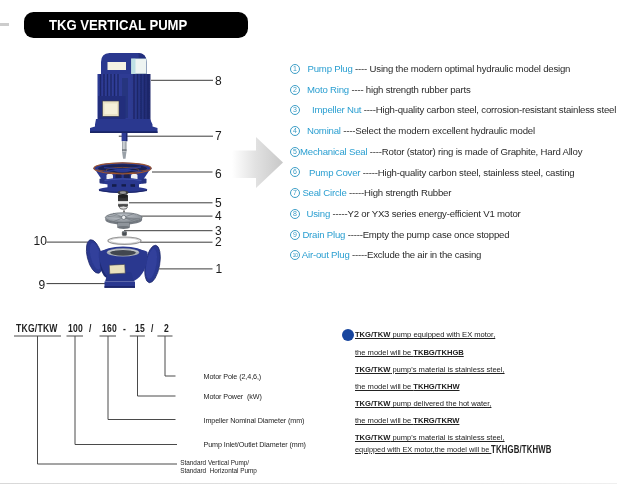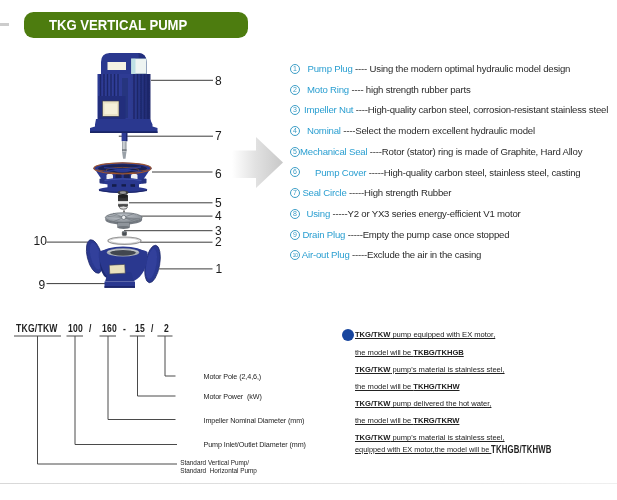--- a/index.html
+++ b/index.html
@@ -1,21 +1,21 @@
 <!DOCTYPE html>
 <html><head>
 <meta charset="utf-8">
 <style>
   html,body{margin:0;padding:0;}
   body{width:617px;height:500px;position:relative;background:#ffffff;
        font-family:"Liberation Sans",sans-serif;overflow:hidden;}
   .abs{position:absolute;white-space:nowrap;}
   
   #banner{left:23.5px;top:11.8px;width:224px;height:26.6px;border-radius:9.5px;
-          background:#4d7c0f;color:#fff;font-weight:bold;font-size:15px;
+          background:#000000;color:#fff;font-weight:bold;font-size:15px;
           line-height:26.8px;padding-left:25px;box-sizing:border-box;}
   #bt{display:inline-block;transform:scaleX(0.875);transform-origin:0 50%;}
   #lmark{left:0;top:23px;width:9px;height:3px;background:#cccccc;}
   
   .item{left:290px;font-size:9.6px;letter-spacing:-0.2px;color:#2b2b2b;line-height:11px;}
   .cn{display:inline-block;position:relative;top:-1.2px;width:10px;height:10px;border:1px solid #3d9ec7;border-radius:50%;
       box-sizing:border-box;color:#3d9ec7;font-size:7px;line-height:8.4px;text-align:center;
       vertical-align:0px;letter-spacing:0;}
   .lbl{color:#2b9fd1;}
   
@@ -30,24 +30,24 @@
       background:linear-gradient(to right,#d8d8d8,#e3e3e3 60%,#efefef);}
 </style>
 </head>
 <body>
 
 <div class="abs" id="banner"><span id="bt">TKG VERTICAL PUMP</span></div>
 <div class="abs" id="lmark"></div>
 
 <div class="abs item" style="top:63.0px;"><span class="cn">1</span><span style="margin-left:7.5px"><span class="lbl">Pump Plug</span> ---- Using the modern optimal hydraulic model design</span></div>
 <div class="abs item" style="top:83.7px;"><span class="cn">2</span><span style="margin-left:7px"><span class="lbl">Moto Ring</span> ---- high strength rubber parts</span></div>
-<div class="abs item" style="top:104.4px;"><span class="cn">3</span><span style="margin-left:4px"><span class="lbl">Impeller Nut</span> ----High-quality carbon steel, corrosion-resistant stainless steel</span></div>
+<div class="abs item" style="top:104.4px;"><span class="cn">3</span><span style="margin-left:12px"><span class="lbl">Impeller Nut</span> ----High-quality carbon steel, corrosion-resistant stainless steel</span></div>
 <div class="abs item" style="top:125.1px;"><span class="cn">4</span><span style="margin-left:7px"><span class="lbl">Nominal</span> ----Select the modern excellent hydraulic model</span></div>
 <div class="abs item" style="top:145.9px;"><span class="cn">5</span><span style="margin-left:0"><span class="lbl">Mechanical Seal</span> ----Rotor (stator) ring is made of Graphite, Hard Alloy</span></div>
-<div class="abs item" style="top:166.6px;"><span class="cn">6</span><span style="margin-left:15px"><span class="lbl">Pump Cover</span> -----High-quality carbon steel, stainless steel, casting</span></div>
+<div class="abs item" style="top:166.6px;"><span class="cn">6</span><span style="margin-left:9px"><span class="lbl">Pump Cover</span> -----High-quality carbon steel, stainless steel, casting</span></div>
 <div class="abs item" style="top:187.3px;"><span class="cn">7</span><span style="margin-left:2.4px"><span class="lbl">Seal Circle</span> -----High strength Rubber</span></div>
 <div class="abs item" style="top:208.0px;"><span class="cn">8</span><span style="margin-left:6.5px"><span class="lbl">Using</span> -----Y2 or YX3 series energy-efficient V1 motor</span></div>
 <div class="abs item" style="top:228.7px;"><span class="cn">9</span><span style="margin-left:2.4px"><span class="lbl">Drain Plug</span> -----Empty the pump case once stopped</span></div>
 <div class="abs item" style="top:249.4px;"><span class="cn" style="font-size:5.5px;letter-spacing:-0.5px;">10</span><span style="margin-left:1.8px"><span class="lbl">Air-out Plug</span> -----Exclude the air in the casing</span></div>
 
 <div class="abs code" style="left:15.5px;top:321.5px;">TKG/TKW</div>
 <div class="abs code" style="left:68.4px;top:321.5px;">100</div>
 <div class="abs code" style="left:88.9px;top:321.5px;">/</div>
 <div class="abs code" style="left:101.9px;top:321.5px;">160</div>
 <div class="abs code" style="left:123.4px;top:321.5px;">-</div>

